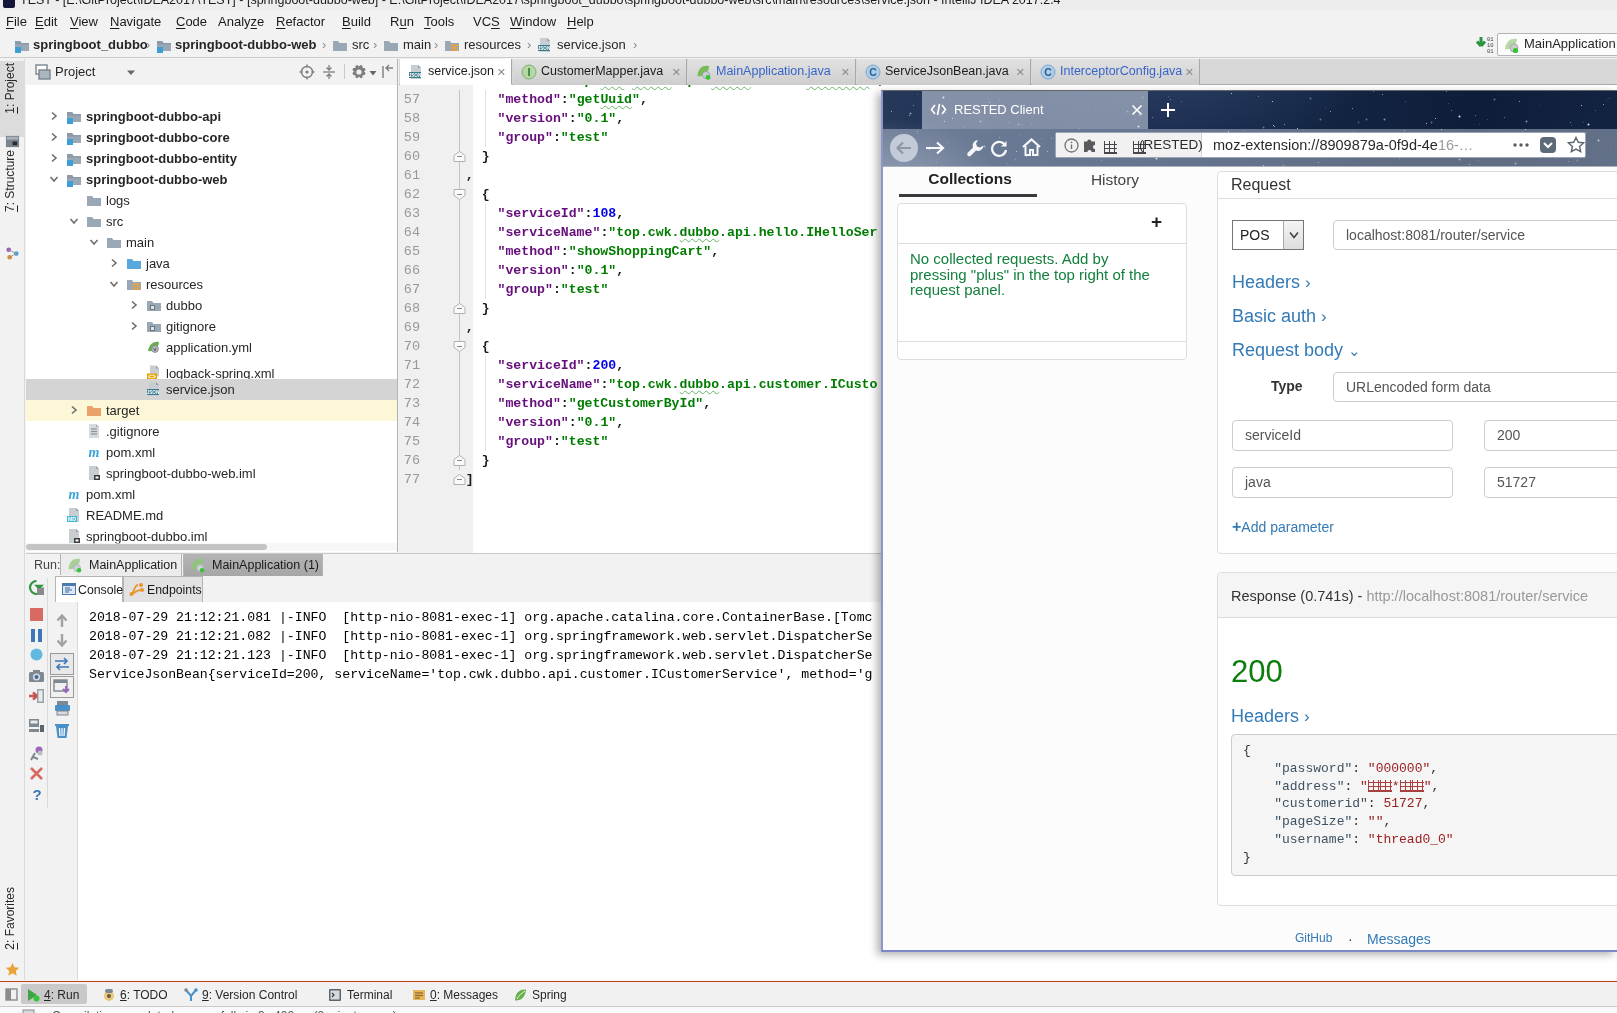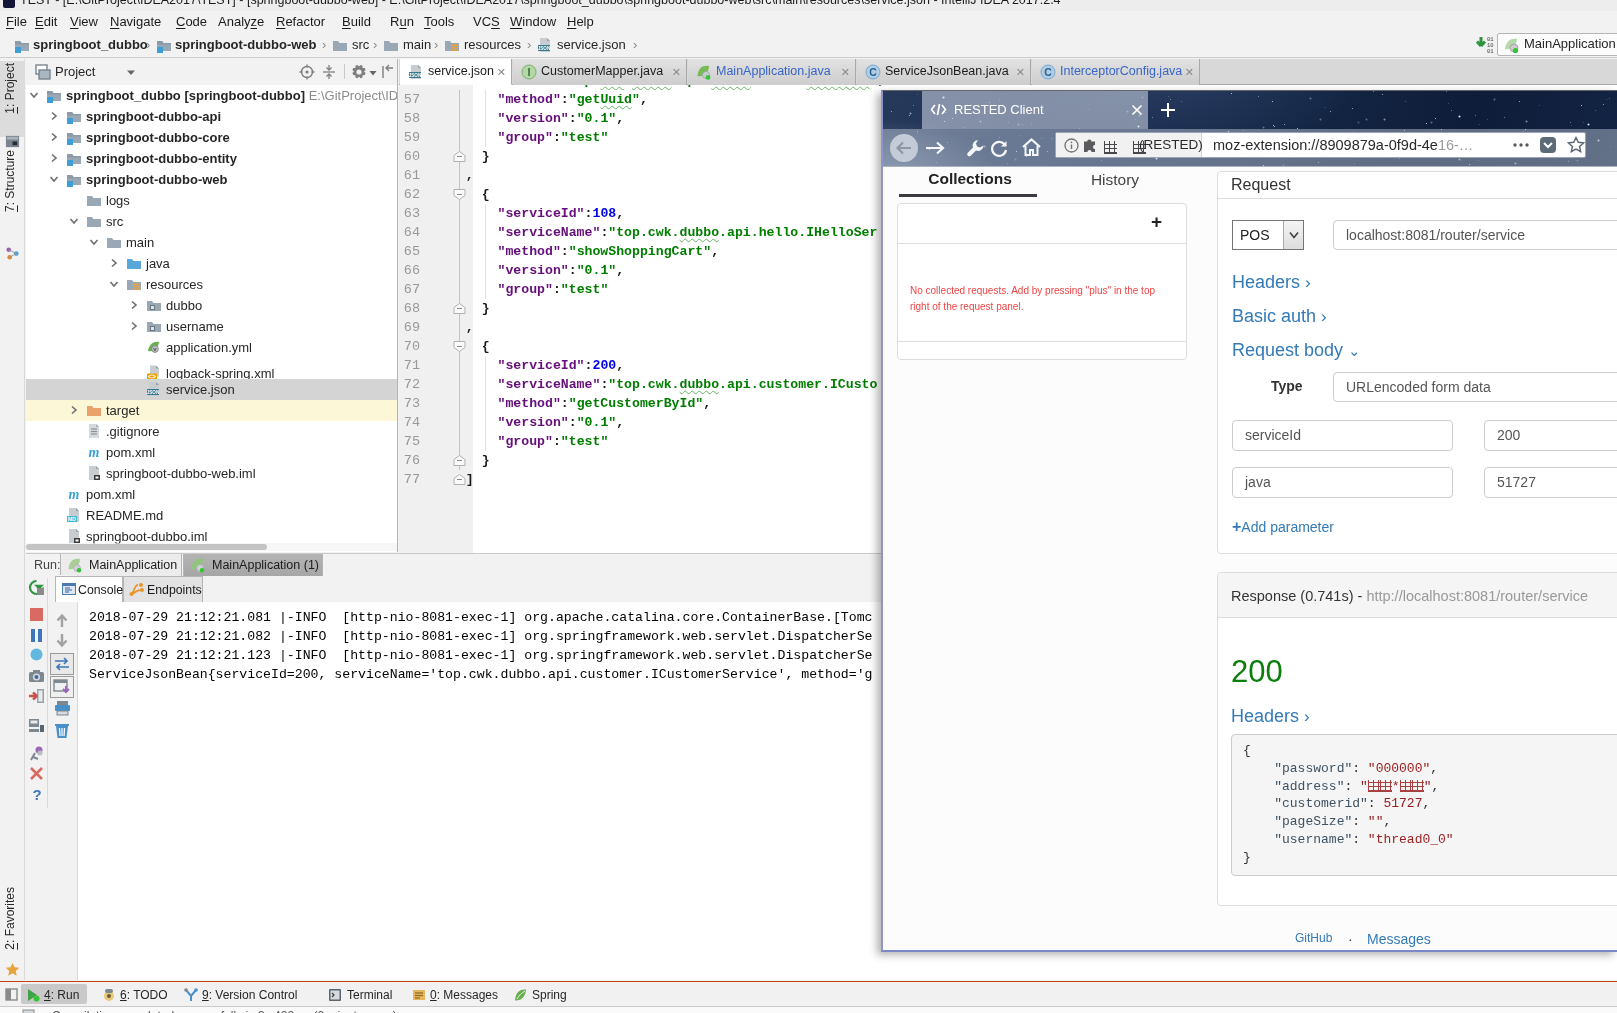--- a/index.html
+++ b/index.html
@@ -193,31 +193,20 @@
         <circle cx="8" cy="8" r="2.6" fill="#f2f2f2"></circle>
       </svg>
       <svg class="abs" style="left:343px;top:11px" width="8" height="7" viewBox="0 0 8 7">
         <path d="M0.5 1 L4 5.5 L7.5 1z" fill="#666"></path>
       </svg>
       <svg class="abs" style="left:354px;top:5px" width="16" height="16" viewBox="0 0 16 16">
         <path d="M3 2 v12 M13 4 h-7 M9 1 L6 4 l3 3" stroke="#7e7e7e" stroke-width="1.4" fill="none"></path>
       </svg>
     </div>
     <div id="tree">
-      <div class="trow " style="top:0px">
-        <svg class="abs" style="left:2px;top:4px" width="12" height="12" viewBox="0 0 12 12">
-          <path d="M2.5 4 L6 8 L9.5 4" stroke="#6e6e6e" stroke-width="1.6" fill="none"></path>
-        </svg>
-        <svg class="abs" style="left:20px;top:2px" width="16" height="16" viewBox="0 0 16 16">
-          <path d="M1 4 h5 l1.5 2 H15 v8 H1z" fill="#9aa7b4"></path>
-          <path d="M1 4 h5 l1.5 2 H15 v1.5 H1z" fill="#8c9aa8"></path>
-          <rect x="1" y="10" width="6" height="6" fill="#3d9fd6"></rect>
-        </svg>
-        <span class="lbl" style="left:40px"><b>springboot_dubbo</b> <b>[springboot-dubbo]</b> <span class="graypath">E:\GitProject\ID</span></span>
-      </div>
       <div class="trow " style="top:21px">
         <svg class="abs" style="left:22px;top:4px" width="12" height="12" viewBox="0 0 12 12">
           <path d="M4 2.5 L8 6 L4 9.5" stroke="#6e6e6e" stroke-width="1.6" fill="none"></path>
         </svg>
         <svg class="abs" style="left:40px;top:2px" width="16" height="16" viewBox="0 0 16 16">
           <path d="M1 4 h5 l1.5 2 H15 v8 H1z" fill="#9aa7b4"></path>
           <path d="M1 4 h5 l1.5 2 H15 v1.5 H1z" fill="#8c9aa8"></path>
           <rect x="1" y="10" width="6" height="6" fill="#3d9fd6"></rect>
         </svg>
         <span class="lbl" style="left:60px"><b>springboot-dubbo-api</b></span>
@@ -315,21 +304,21 @@
       </div>
       <div class="trow " style="top:231px">
         <svg class="abs" style="left:102px;top:4px" width="12" height="12" viewBox="0 0 12 12">
           <path d="M4 2.5 L8 6 L4 9.5" stroke="#6e6e6e" stroke-width="1.6" fill="none"></path>
         </svg>
         <svg class="abs" style="left:120px;top:2px" width="16" height="16" viewBox="0 0 16 16">
           <path d="M1 4 h5 l1.5 2 H15 v8 H1z" fill="#9aa7b4"></path>
           <rect x="4" y="8" width="5" height="5" fill="#6b7680"></rect>
           <rect x="5" y="9" width="3" height="3" fill="#dfe4e8"></rect>
         </svg>
-        <span class="lbl" style="left:140px">username</span>
+        <span class="lbl" style="left:140px">gitignore</span>
       </div>
       <div class="trow " style="top:252px">
         <svg class="abs" style="left:120px;top:2px" width="16" height="16" viewBox="0 0 16 16">
           <path d="M13 3 C8 2 3 5 2 12 C7 13 12 11 13 3z" fill="#6aaf4e"></path>
           <circle cx="9" cy="10" r="3.4" fill="#b9bec3" stroke="#7a8188" stroke-width="0.8"></circle>
           <text x="9" y="12.2" font-size="6" font-family="Liberation Sans" font-weight="bold" fill="#4a4f54" text-anchor="middle">v</text>
         </svg>
         <span class="lbl" style="left:140px">application.yml</span>
       </div>
       <div class="trow " style="top:278px">
@@ -779,21 +768,21 @@
       </svg><svg class="abs" style="left:684px;top:45px" width="18" height="18" viewBox="0 0 18 18">
         <path d="M9 1.5 l2.3 4.8 5.2.6 -3.9 3.6 1.1 5.2 -4.7-2.6 -4.7 2.6 1.1-5.2 -3.9-3.6 5.2-.6z" fill="none" stroke="#5a6570" stroke-width="1.4"></path>
       </svg></div>
     <div id="ffcontent">
       <span class="abs" style="left:21px;top:3px;width:132px;text-align:center;font-size:15.5px;font-weight:bold;color:#222">Collections</span>
       <span class="abs" style="left:163px;top:4px;width:138px;text-align:center;font-size:15.5px;color:#444">History</span>
       <div class="abs" style="left:16px;top:27px;width:138px;height:3px;background:#3a3a3f"></div>
       <div class="fbox" style="left:14px;top:36px;width:290px;height:157px"></div>
       <span class="abs" style="left:268px;top:44px;font-size:19px;font-weight:bold;color:#222">+</span>
       <div class="abs" style="left:14px;top:76px;width:290px;height:1px;background:#ddd"></div>
-      <div class="abs" style="left:27px;top:116px;width:248px;font-size:10px;line-height:15.6px;color:#ef4444">No collected requests. Add by pressing "plus" in the top right of the request panel.</div>
+      <div class="abs" style="left:27px;top:84px;width:248px;font-size:15px;line-height:15.6px;color:#15803d">No collected requests. Add by pressing "plus" in the top right of the request panel.</div>
       <div class="abs" style="left:14px;top:174px;width:290px;height:1px;background:#ddd"></div>
       <div class="fbox" style="left:334px;top:4px;width:420px;height:383px"></div>
       <span class="abs" style="left:348px;top:8px;font-size:16px;color:#333;line-height:19px">Request</span>
       <div class="abs" style="left:334px;top:31px;width:420px;height:1px;background:#ddd"></div>
       <div class="abs" style="left:349px;top:53px;width:72px;height:30px;border:1px solid #757575;background:#fff">
         <span class="abs" style="left:7px;top:6px;font-size:14px;color:#222">POS</span>
         <div class="abs" style="left:50px;top:0;width:20px;height:28px;border-left:1px solid #aaa;background:linear-gradient(#f4f4f4,#ddd)">
           <svg style="position:absolute;left:5px;top:10px" width="10" height="8" viewBox="0 0 10 8">
             <path d="M1 1.5 L5 6.5 L9 1.5" stroke="#444" stroke-width="1.6" fill="none"></path>
           </svg>

